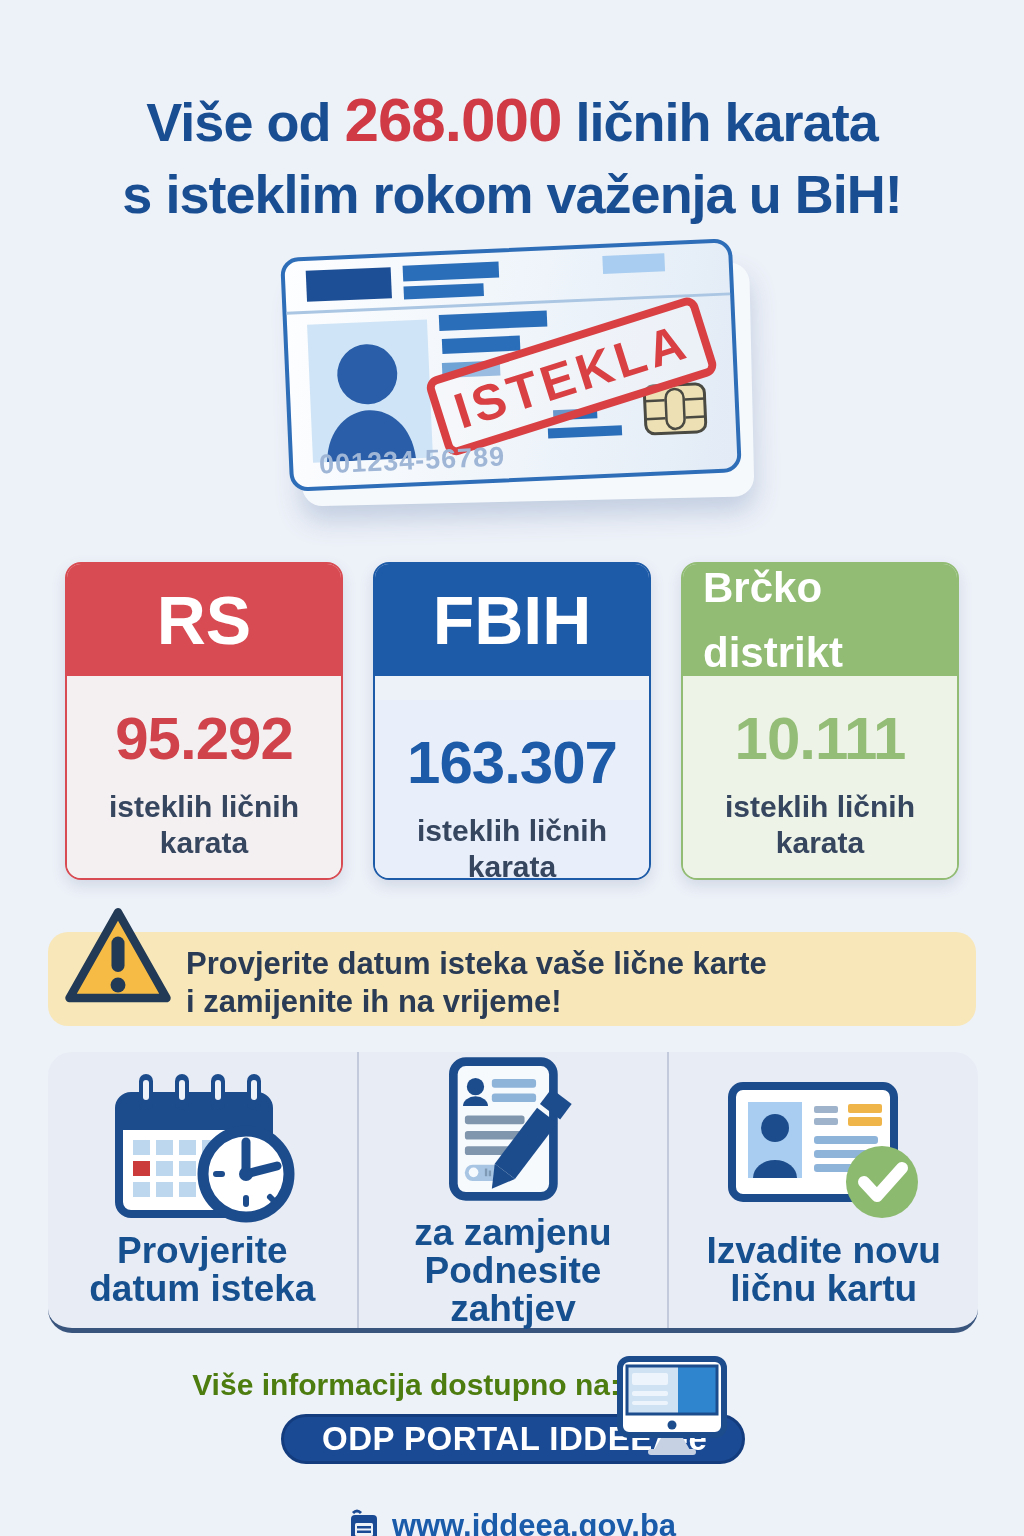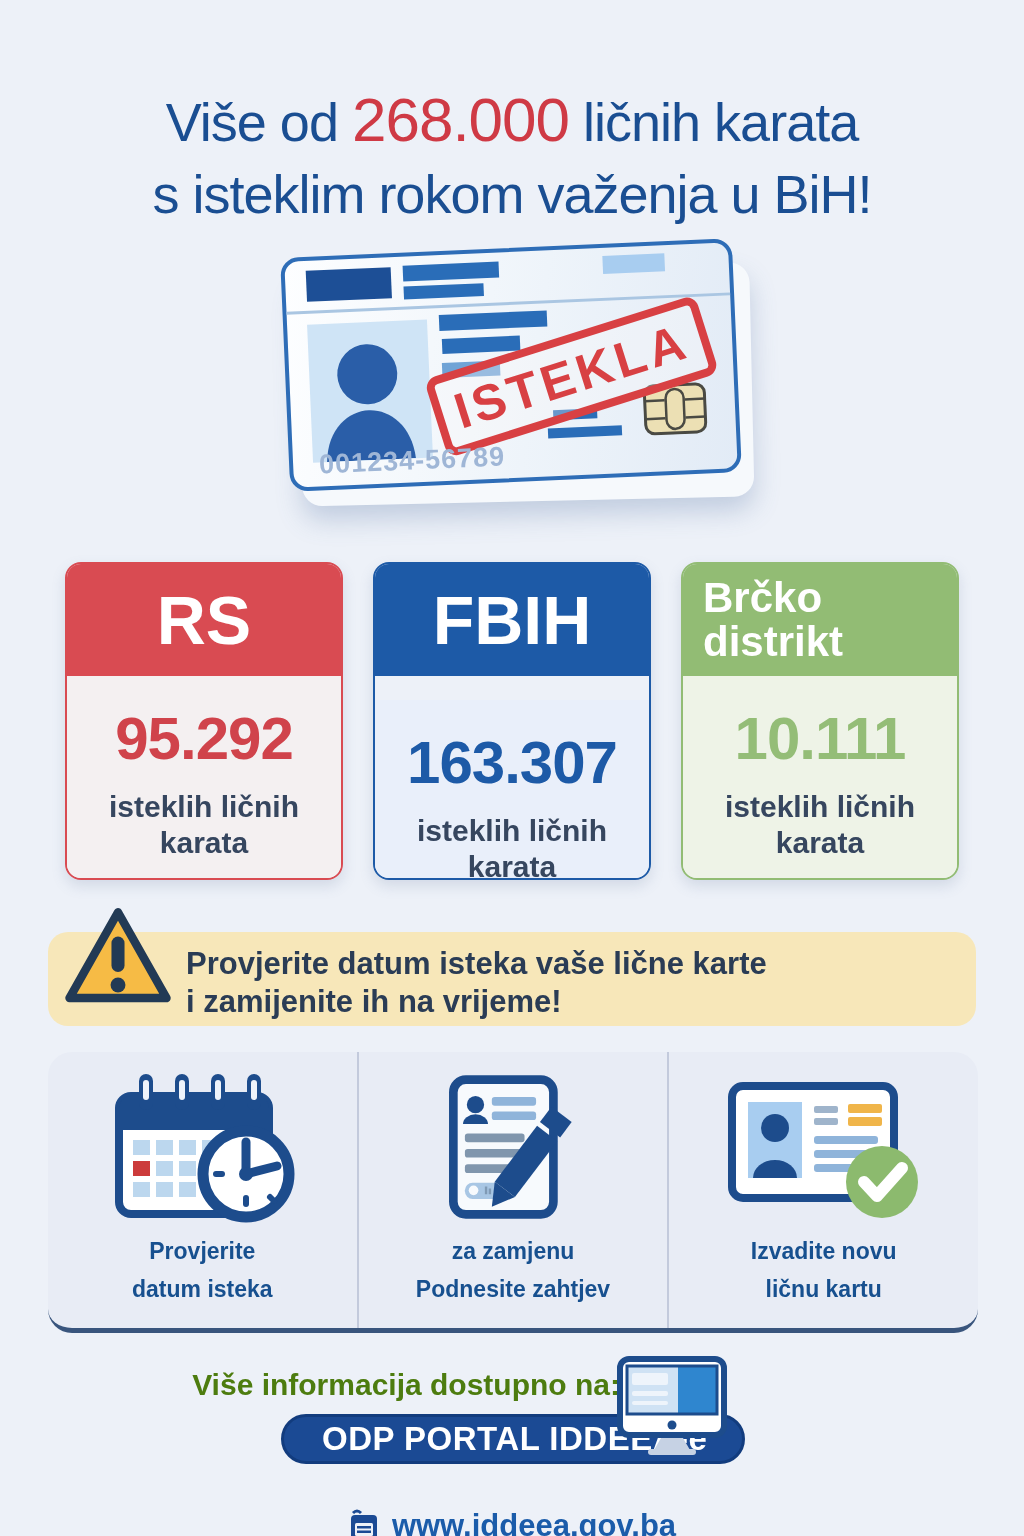--- a/index.html
+++ b/index.html
@@ -7,21 +7,21 @@
     width:1024px;height:1536px;
     background:#edf1f8;
     font-family:"Liberation Sans","DejaVu Sans",sans-serif;
     overflow:hidden;
   }
   .poster{position:relative;width:1024px;height:1536px;background:#edf1f8;}
 
   
   .title{
     position:absolute;top:84px;left:0;width:1024px;
-    text-align:center;font-weight:400;color:#1a4e92;
+    text-align:center;font-weight:700;color:#1a4e92;
     font-size:54px;line-height:72px;letter-spacing:-1px;
   }
   .title .hl{color:#cf3a45;font-size:62px;}
 
   
   .idcard-wrap{position:absolute;left:285px;top:248px;width:452px;height:234px;transform:rotate(-2.5deg);}
   .idcard-shadow{
     position:absolute;left:14px;top:20px;width:452px;height:234px;
     background:#f6f9fc;border-radius:20px;transform:rotate(1.2deg);
     box-shadow:0 14px 26px rgba(80,110,160,0.28);
@@ -61,21 +61,21 @@
   .stat-card{
     width:278px;height:318px;border-radius:16px;overflow:hidden;
     box-sizing:border-box;border:2px solid;box-shadow:0 6px 14px rgba(90,110,150,0.18);
     display:flex;flex-direction:column;
   }
   .stat-head{
     height:112px;flex:none;display:flex;align-items:center;justify-content:center;
     color:#ffffff;font-weight:700;text-align:left;
   }
   .stat-head.one-line{font-size:68px;letter-spacing:0px;}
-  .stat-head.two-line{font-size:42px;line-height:44px;padding:0 20px;}
+  .stat-head.two-line{font-size:42px;line-height:65px;padding:0 20px;}
   .stat-body{flex:1;display:flex;flex-direction:column;align-items:center;}
   .stat-value{font-weight:700;font-size:60px;margin-top:28px;letter-spacing:-1px;text-align:center;}
   .stat-label{
     margin-top:16px;width:214px;text-align:center;
     color:#36465f;font-weight:700;font-size:30px;line-height:36px;
   }
   .card-rs{border-color:#d94b52;}   .card-rs .stat-head{background:#d94b52;}
   .card-rs .stat-body{background:#f4f0f1;} .card-rs .stat-value{color:#d0434b;}
   .card-fbih{border-color:#1d5aa7;gap:24px;} .card-fbih .stat-head{background:#1d5aa7;}
   .card-fbih .stat-body{background:#e9effa;} .card-fbih .stat-value{color:#1d5aa7;}
@@ -98,21 +98,21 @@
     position:absolute;left:48px;top:1052px;width:930px;height:281px;
     background:#e8ecf5;border-radius:24px;box-sizing:border-box;
     border-bottom:5px solid #39557d;
     display:flex;
   }
   .step{flex:1;position:relative;display:flex;flex-direction:column;align-items:center;}
   .step + .step{border-left:2px solid #c3cadc;}
   .step-icon{height:172px;display:flex;align-items:flex-end;justify-content:center;}
   .step-caption{
     margin-top:8px;text-align:center;
-    color:#17508f;font-weight:700;font-size:23px;line-height:38px;
+    color:#17508f;font-weight:700;font-size:37px;line-height:38px;
   }
 
   
   .footer-info{
     position:absolute;left:0;top:1368px;width:620px;text-align:right;
     color:#4d7c0f;font-weight:700;font-size:30px;
   }
   .portal-pill{
     position:absolute;left:281px;top:1414px;width:464px;height:50px;
     background:#1b4a94;border:3px solid #123c7e;border-radius:28px;box-sizing:border-box;

